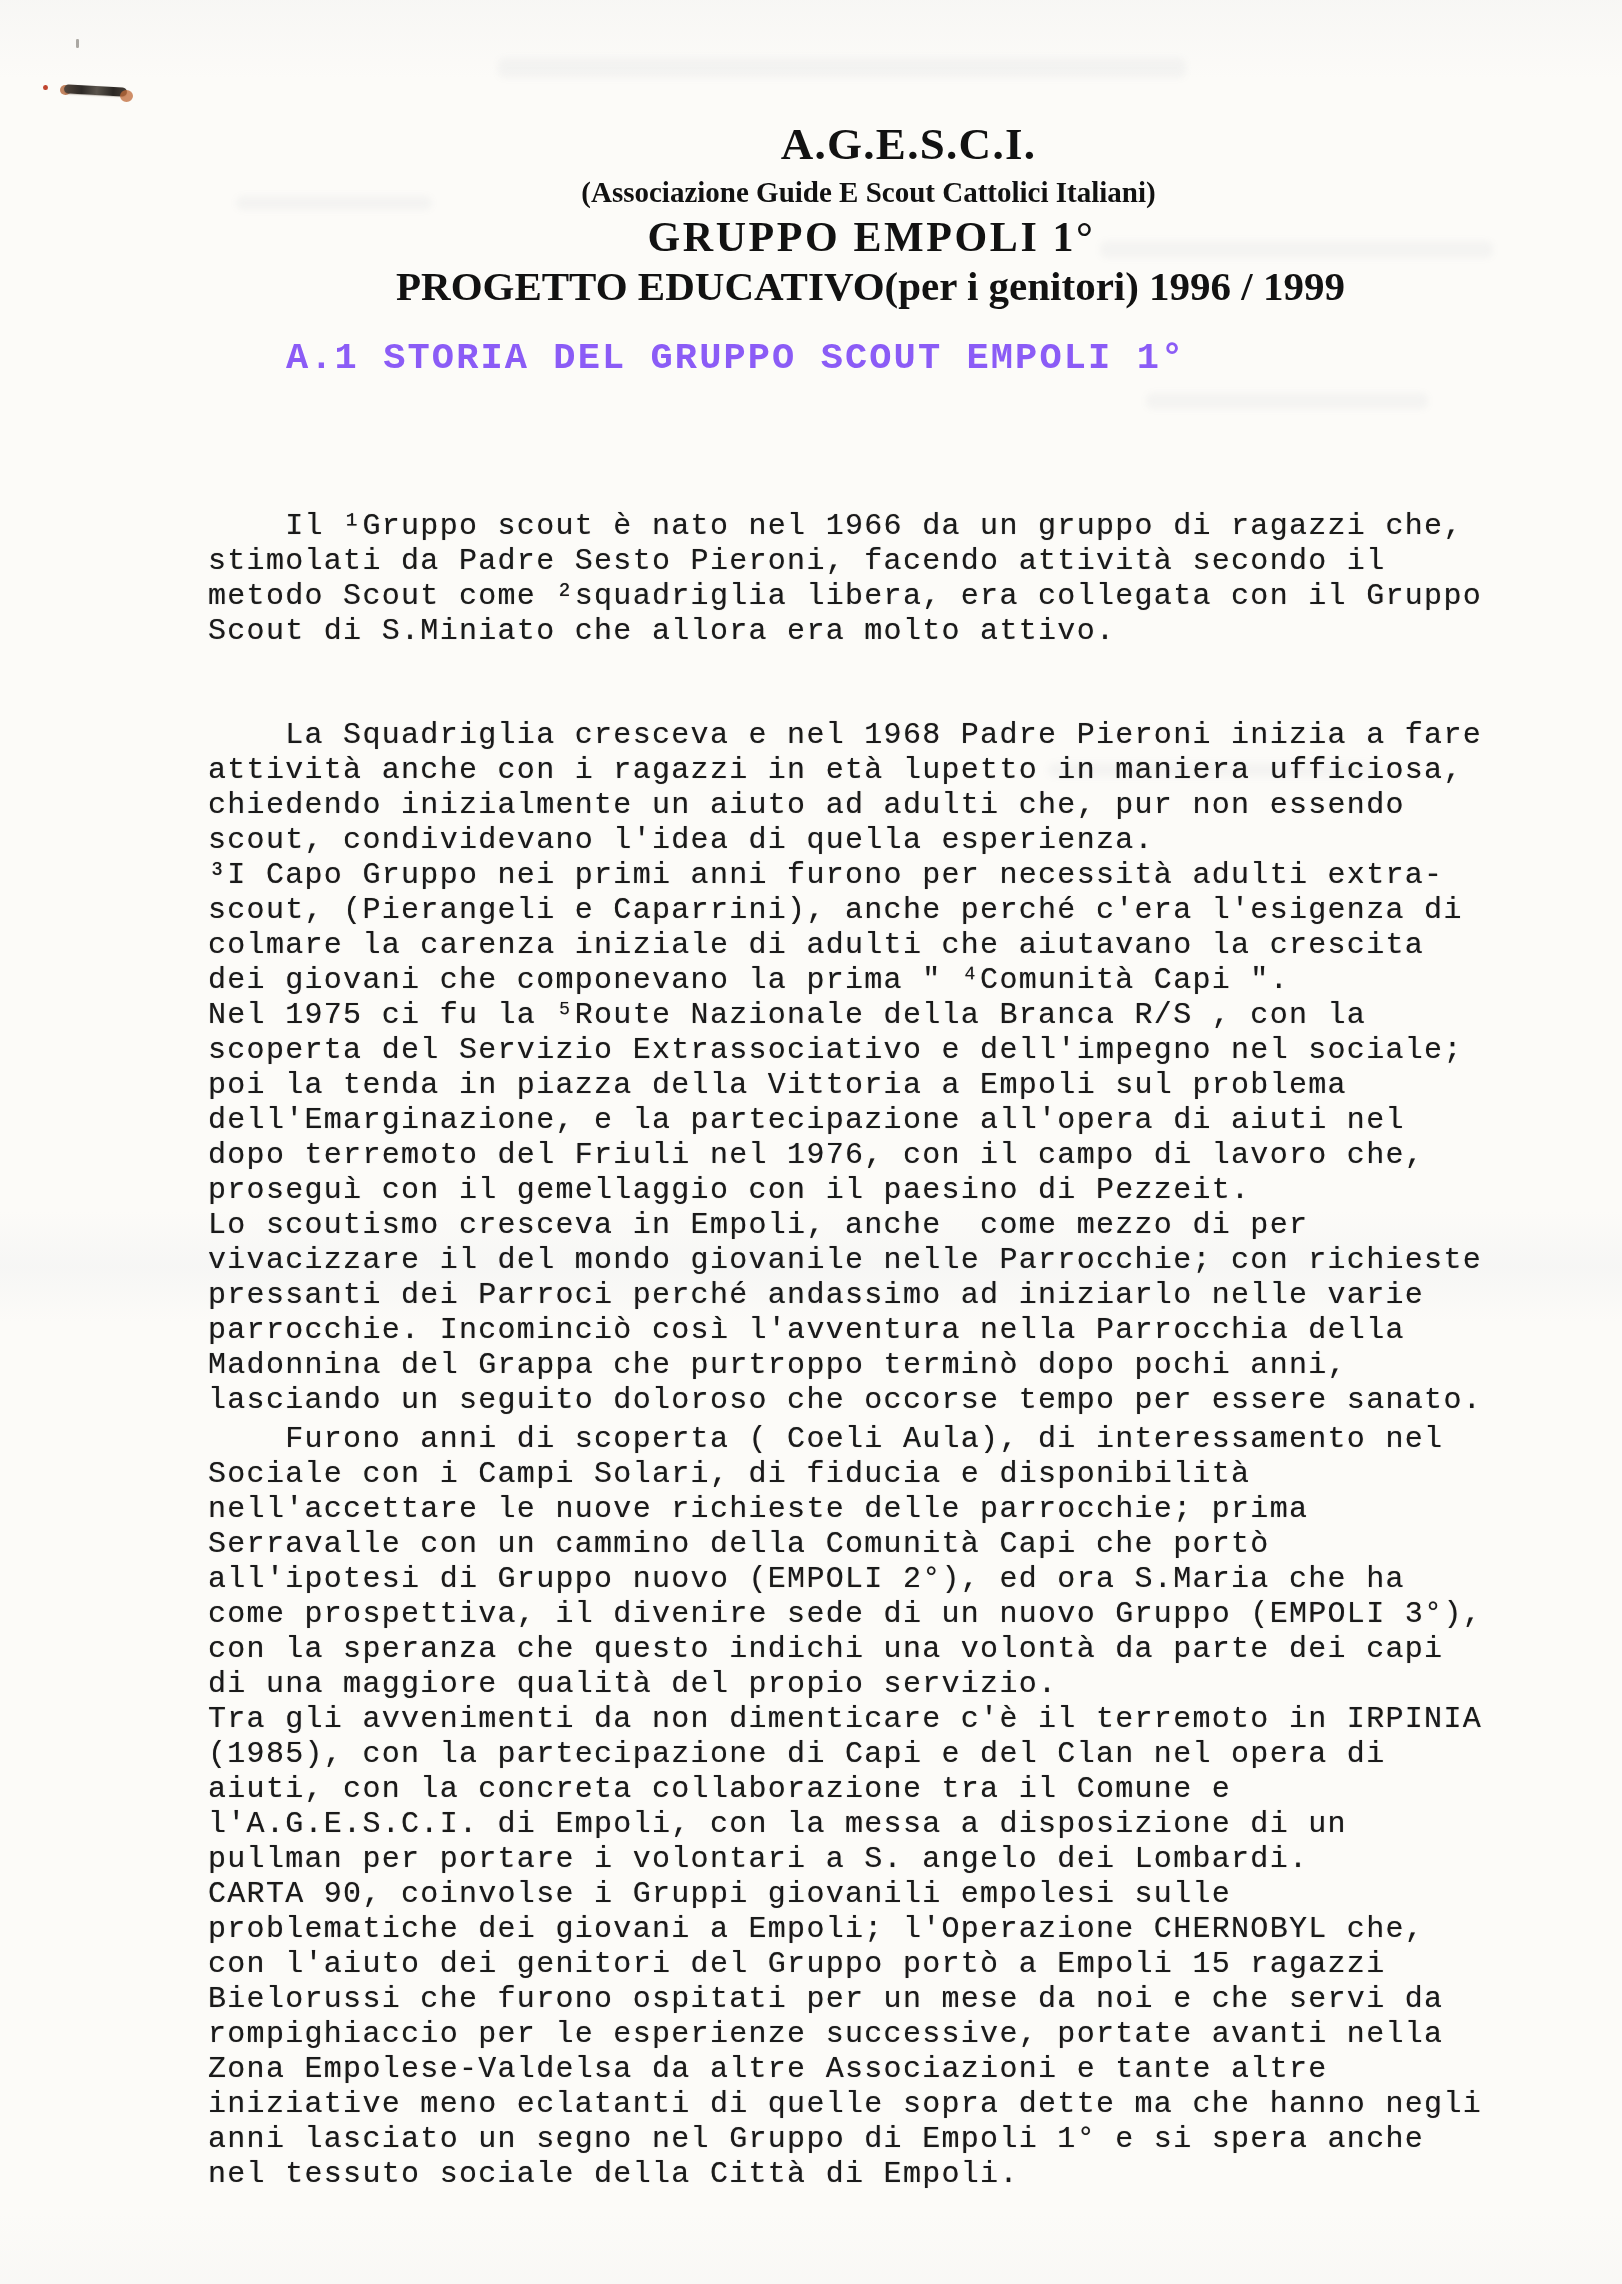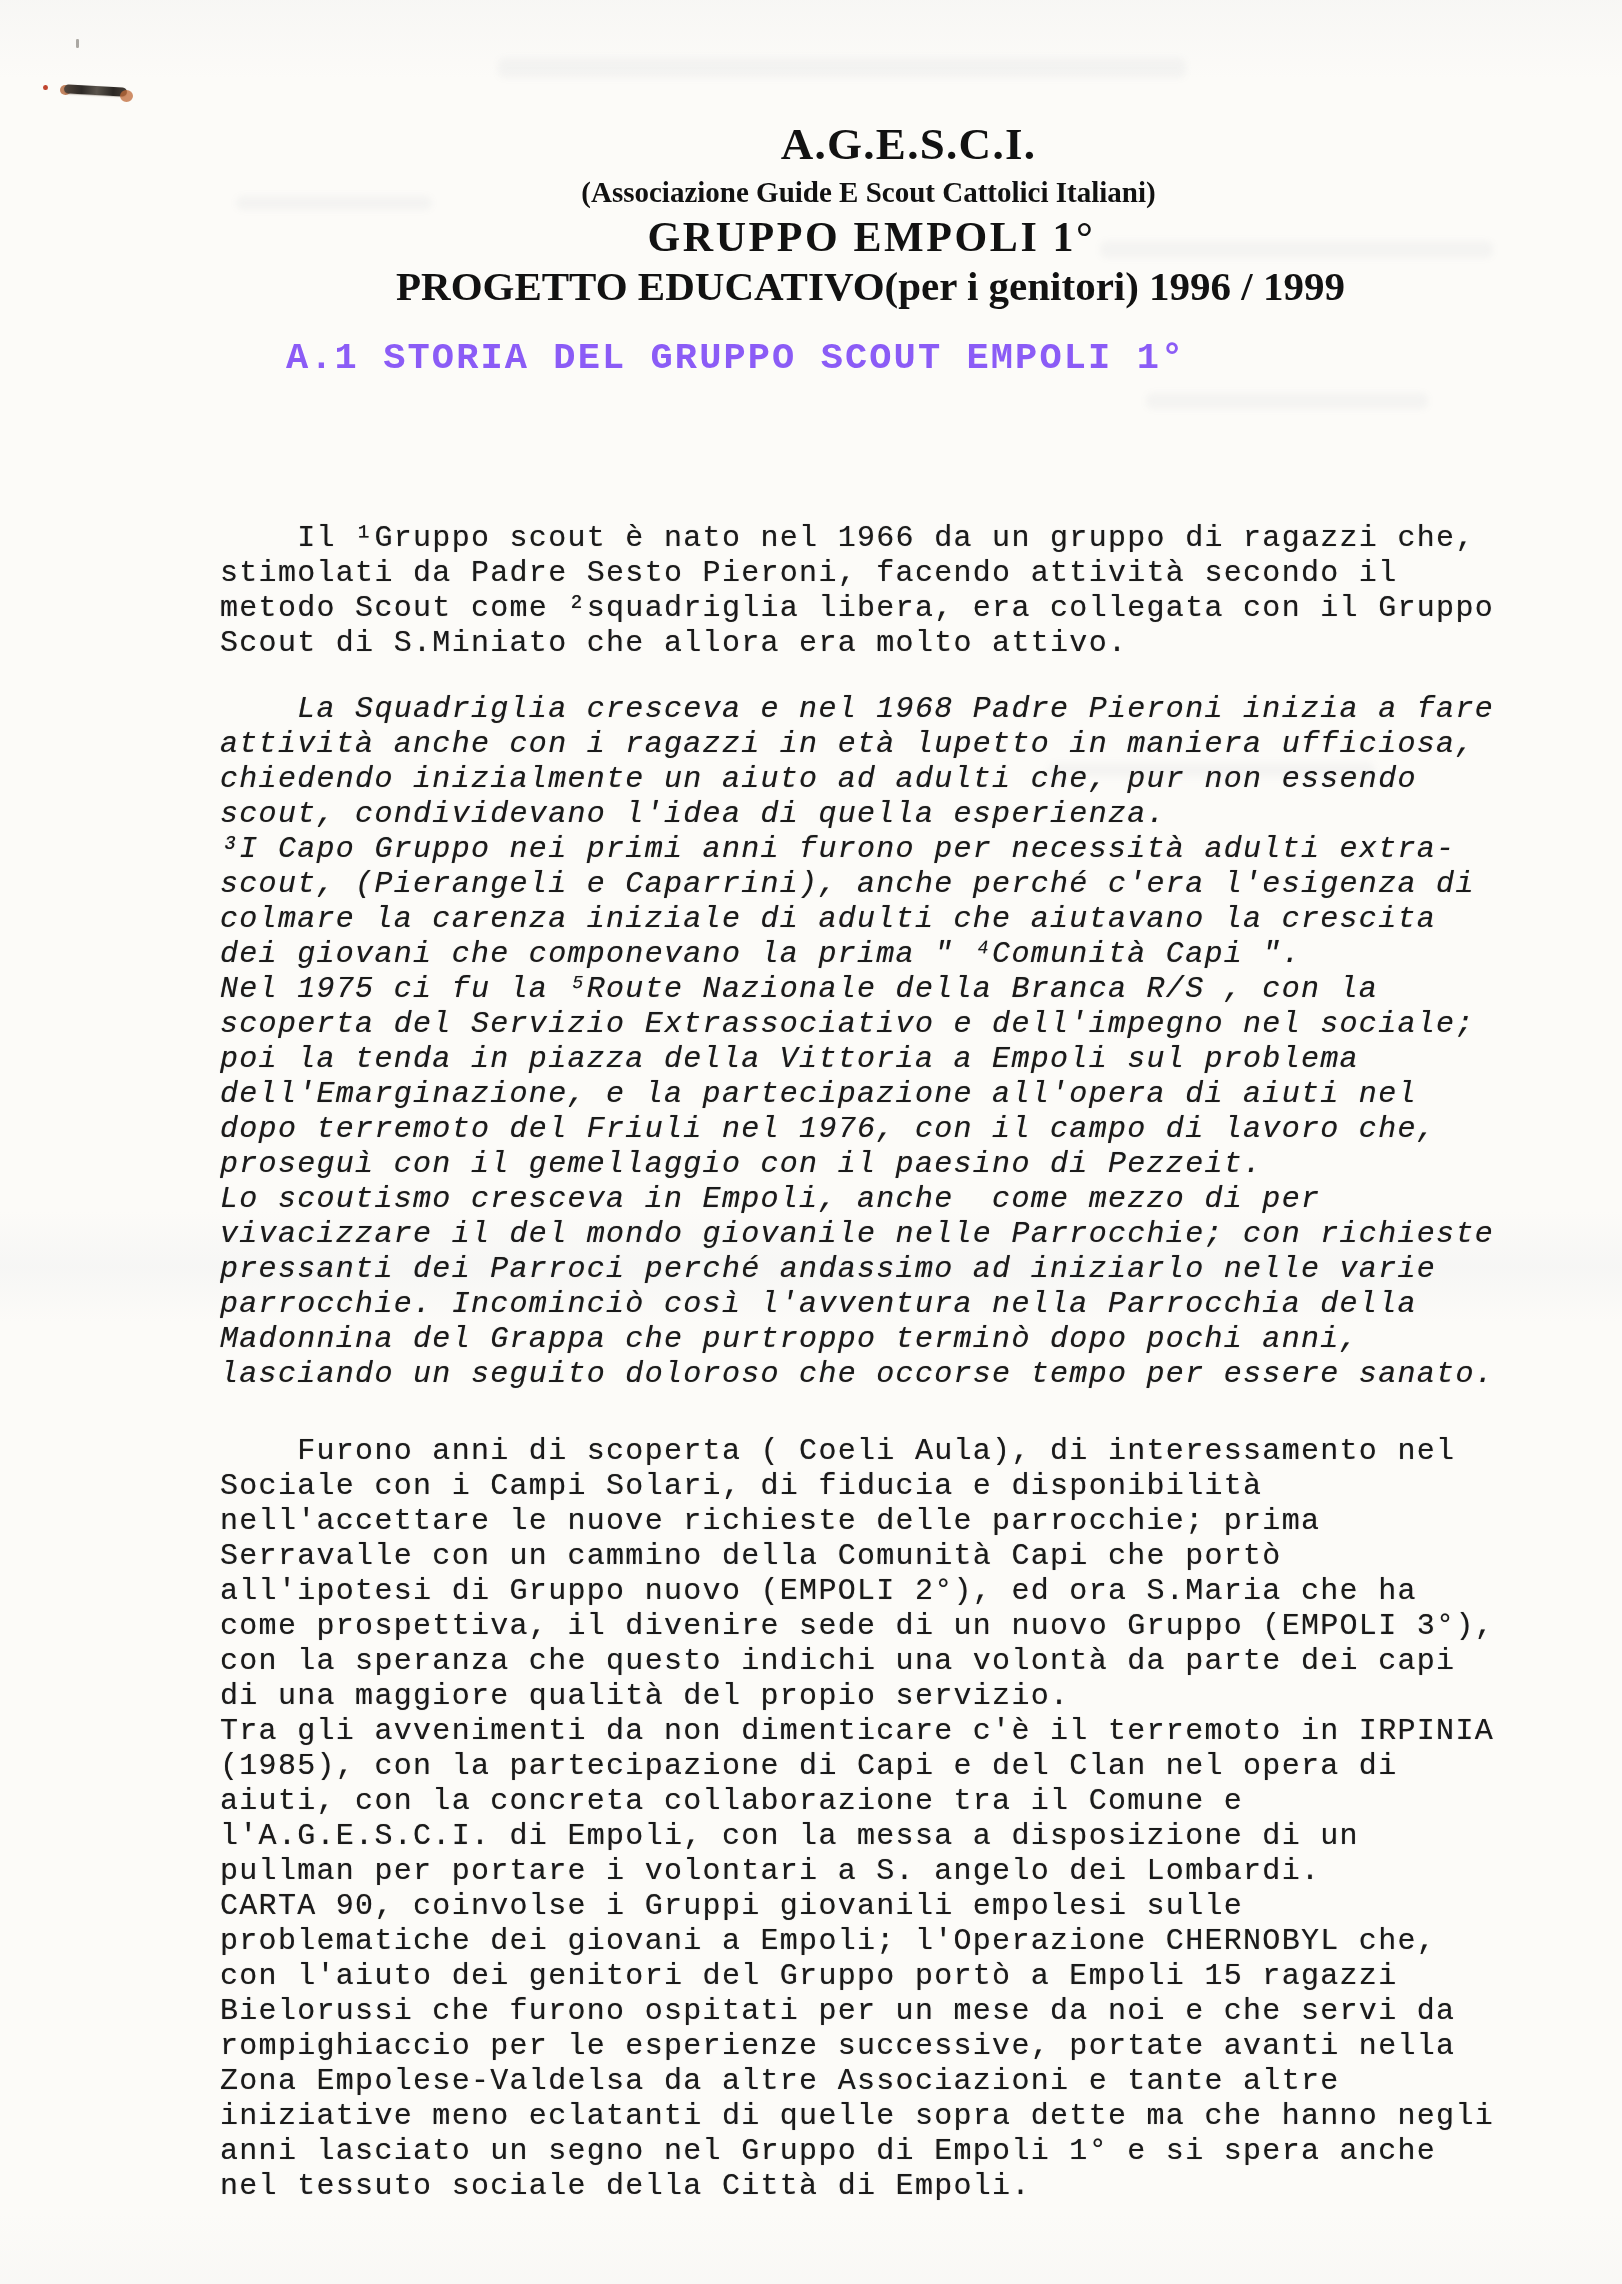--- a/index.html
+++ b/index.html
@@ -124,31 +124,31 @@
     letter-spacing: 2.1px;
     color: #8b5cf6;
     white-space: pre;
   }
 
   
   .para {
     position: absolute;
     left: 208px;
     width: 1349px;
-    margin: 12px;
+    margin: 0;
     font-family: "Liberation Mono", "DejaVu Sans Mono", monospace;
     font-size: 30px;
     line-height: 35px;
     letter-spacing: 1.3px;
     color: #1a1a1a;
     white-space: pre;
     text-shadow: 0 0 0.8px rgba(25,25,25,0.55);
   }
   .p1 { top: 509px; }
-  .p2 { top: 680px; font-style: italic; }
+  .p2 { top: 718px; }
   .p3 { top: 1422px; }
 </style>
 </head>
 <body>
 
 <div class="page">
 
   <div class="scan-band band-top"></div>
   <div class="scan-band band-mid"></div>
   <div class="scan-band band-bottom"></div>

